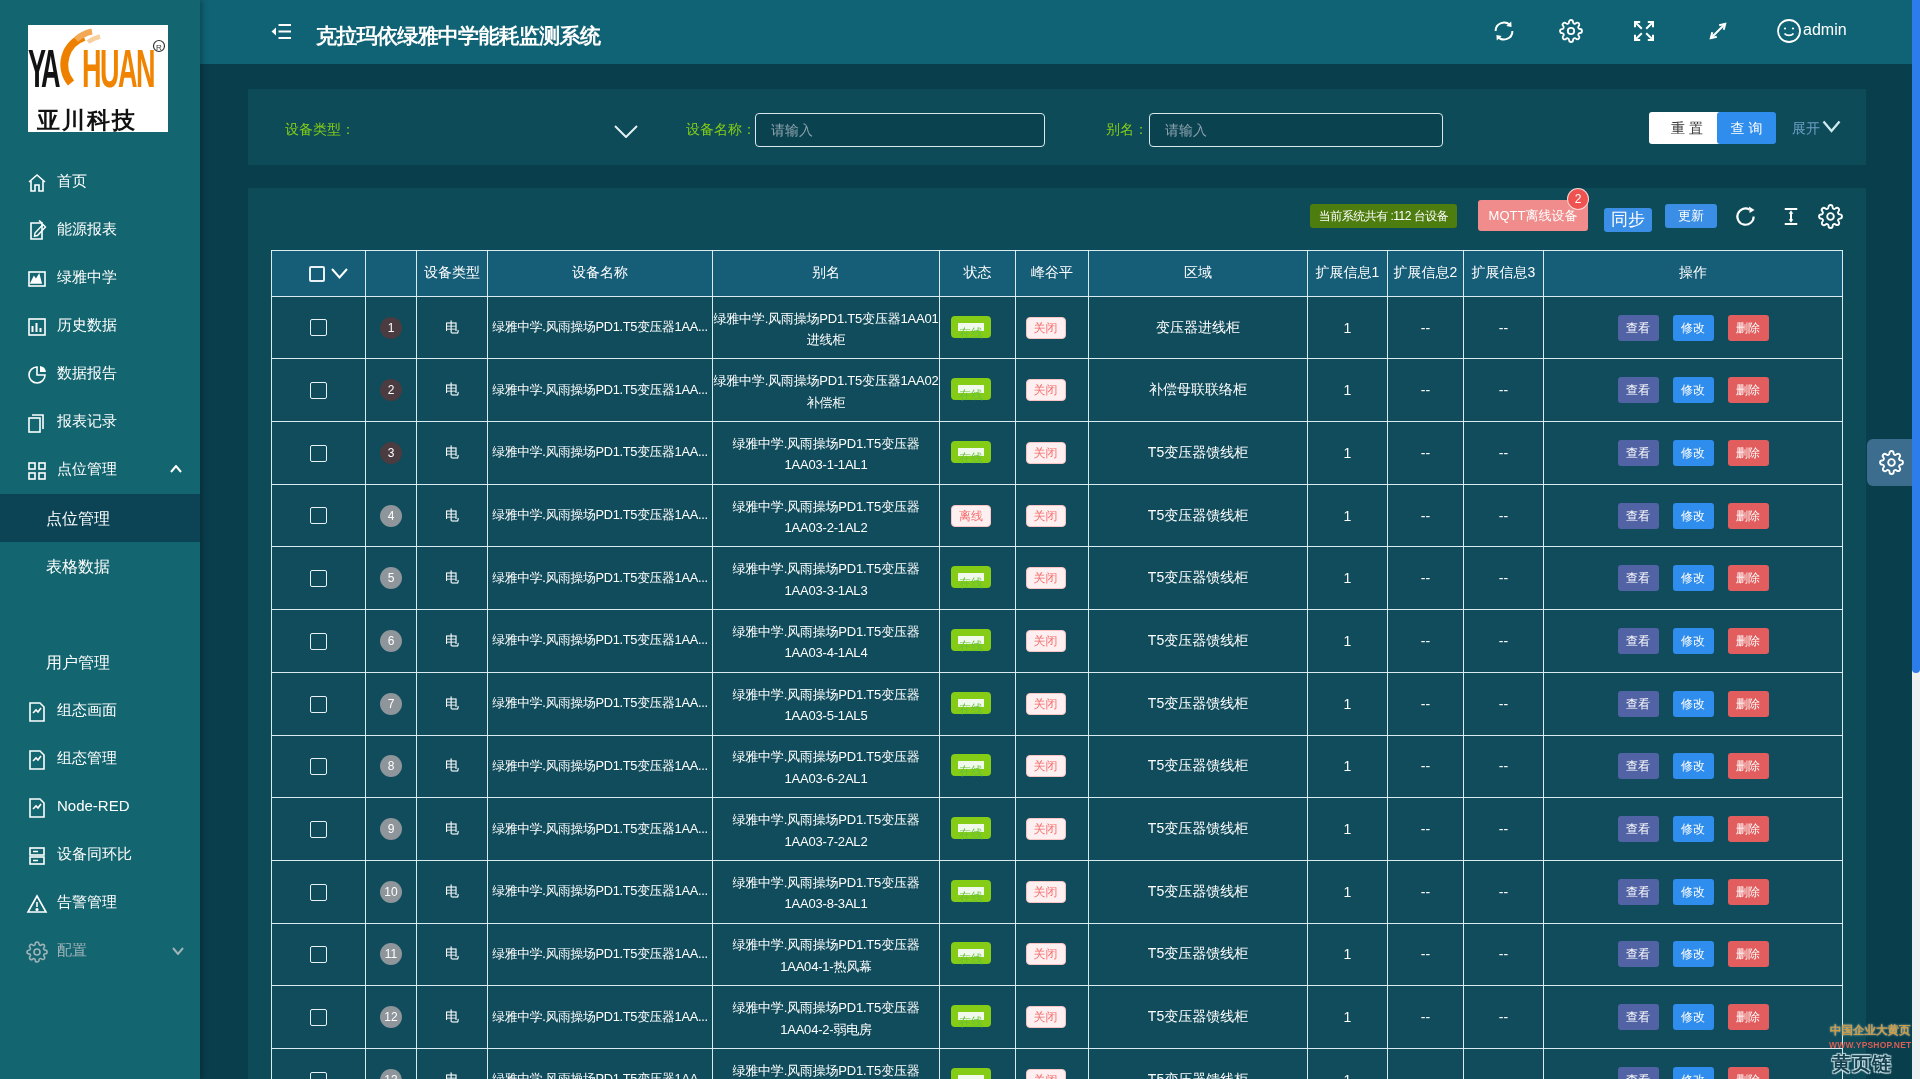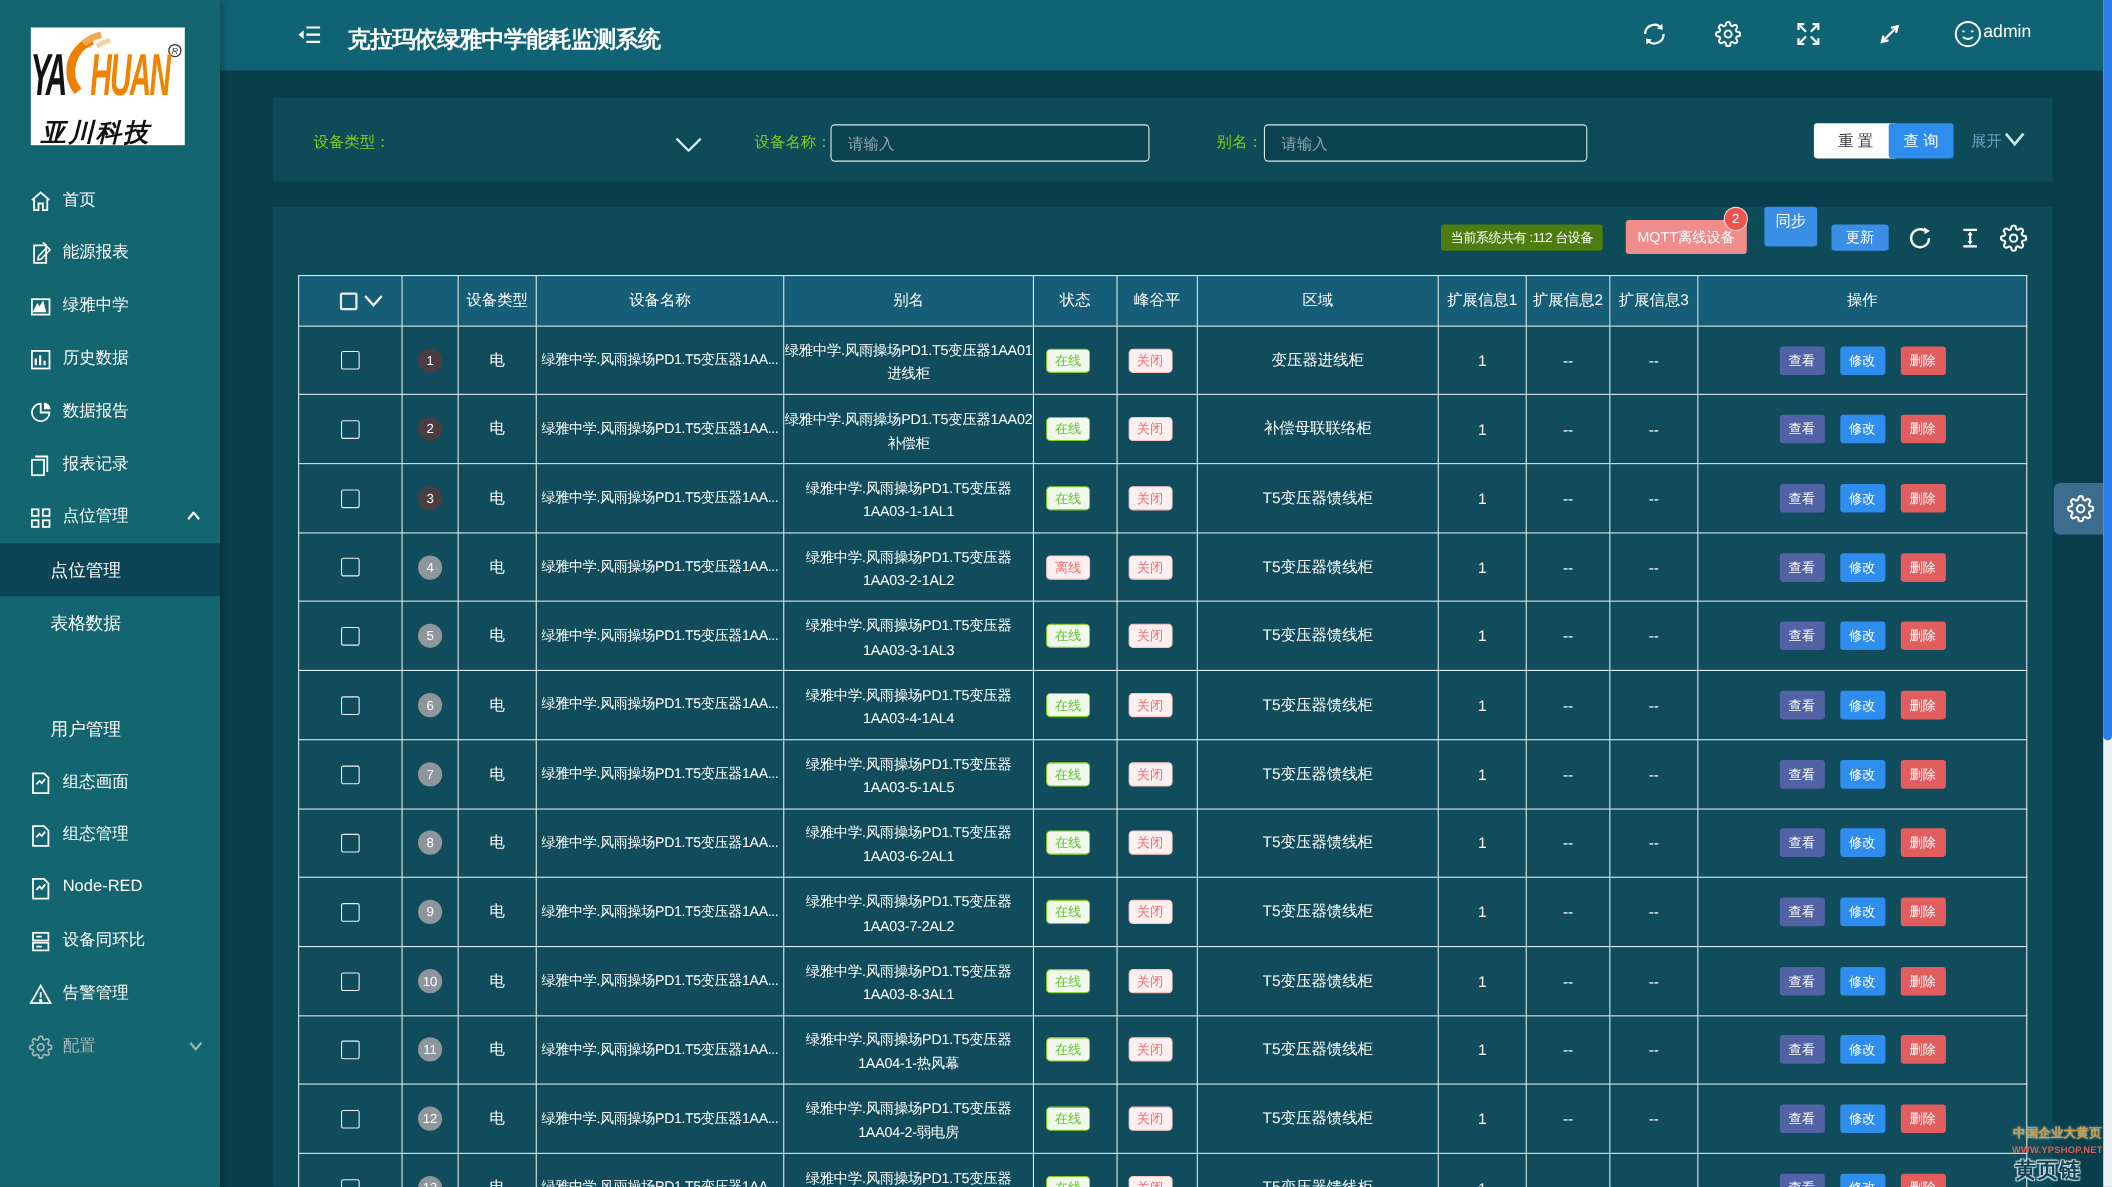--- a/index.html
+++ b/index.html
@@ -6,21 +6,21 @@
   html,body { width:1920px; height:1079px; overflow:hidden; font-family:"Liberation Sans",sans-serif; }
   body { position:relative; background:#093e4c; }
   .abs { position:absolute; }
 
   
   #header { position:absolute; left:200px; top:0; width:1720px; height:64px; background:#106374; }
   #title { position:absolute; left:116px; top:22px; color:#fff; font-size:21px; font-weight:bold; letter-spacing:-0.7px; }
 
   
   #sidebar { position:absolute; left:0; top:0; width:200px; height:1079px; background:#13656f; z-index:5; box-shadow:2px 0 6px rgba(0,0,0,0.3); }
-  #logo { position:absolute; left:28px; top:25px; width:140px; height:107px; background:#fff;font-style:italic; }
+  #logo { position:absolute; left:28px; top:25px; width:140px; height:107px; background:#fff; }
   .mi { position:absolute; left:0; width:240px; height:48px; color:#fff; font-size:15px; }
   .mi .txt { position:absolute; left:57px; top:14.5px; }
   .mi svg { position:absolute; left:26px; top:15px; }
   .smenu { position:absolute; left:0; top:494px; width:200px; height:192px; background:transparent; }
   .smi { position:absolute; left:0; width:200px; height:48px; color:#fff; font-size:16px; }
   .smi .txt { position:absolute; left:46px; top:14.5px; }
   .smi.sel { background:#0c4455; }
 
   
   #fpanel { position:absolute; left:248px; top:89px; width:1618px; height:76px; background:#0d4b59; }
@@ -30,21 +30,21 @@
   .finput { position:absolute; top:24px; height:34px; border:1px solid #dbe9ec; border-radius:4px; background:rgba(5,40,52,0.25); color:#8ea4ad; font-size:14px; line-height:32px; padding-left:15px; }
 
   .btn { position:absolute; border-radius:3px; font-size:14px; text-align:center; color:#fff; white-space:nowrap; }
 
   
   table { border-collapse:collapse; table-layout:fixed; position:absolute; left:23px; top:62px; width:1571px; }
   td,th { border:1.5px solid rgba(228,243,247,0.95); color:#fff; font-weight:500; font-size:14px; text-align:center; vertical-align:middle; padding:0; overflow:hidden; }
   thead th { background:#165d78; height:45.7px; }
   tbody td { background:#104c5b; height:62.7px; }
   .tag { display:inline-block; width:40px; height:22px; line-height:20px; font-size:12px; border-radius:4px; margin-right:13px; }
-  .tag.g { background:#f0f9eb; color:#67c23a; border:1px solid #84cc16; }
+  .tag.g { background:#f0f9eb; color:#67c23a; border:7px solid #84cc16; }
   .tag.r { background:#fef0f0; color:#f56c6c; border:1px solid #fbc4c4; }
   .abtn { display:inline-block; width:41px; height:26px; line-height:26px; font-size:12px; border-radius:3px; color:#fff; margin:0 7px; }
   .abtn.v { background:#5163a5; }
   .abtn.m { background:#2f8ded; }
   .abtn.d { background:#e25d5d; }
   .idx { display:inline-block; width:22px; height:22px; line-height:22px; border-radius:50%; font-size:12px; color:#fff; }
   .idx.dk { background:#4a3c40; }
   .idx.gy { background:#8e959b; }
   .cb { display:inline-block; width:16px; height:16px; border:2px solid #e8f2f4; border-radius:2px; vertical-align:middle; }
   .name2 { position:relative; top:1.5px; line-height:21.5px; font-size:13px; letter-spacing:-0.2px; white-space:nowrap; }
@@ -232,21 +232,21 @@
   <div class="abs" style="left:1544px;top:31px;color:#6d9fc4;font-size:14px;">展开</div>
   <svg class="abs" style="left:1574px;top:31px" width="19" height="13" viewBox="0 0 19 13" fill="none" stroke="#cfe8ee" stroke-width="2.4">
       <path d="M1.5 1.5 L9.5 11 L17.5 1.5"></path>
     </svg>
 </div>
 
 <div id="tpanel">
   <div class="btn" style="left:1062px;top:16px;width:147px;height:24px;line-height:24px;background:#4d7c0f;font-size:12px;letter-spacing:-0.5px;">当前系统共有 :112 台设备</div>
   <div class="btn" style="left:1230px;top:12px;width:110px;height:31px;line-height:31px;background:#f08c8c;font-size:13px;">MQTT离线设备</div>
   <div class="btn" style="left:1319px;top:0px;width:22px;height:22px;line-height:20px;border-radius:50%;background:#ef5350;font-size:12px;border:1px solid rgba(255,255,255,0.75);box-sizing:border-box;">2</div>
-  <div class="btn" style="left:1356px;top:0;width:48px;height:36px;line-height:24px;background:#3b8ee6;font-size:14px;">同步</div>
+  <div class="btn" style="left:1356px;top:20px;width:48px;height:24px;line-height:24px;background:#3b8ee6;font-size:17px;">同步</div>
   <div class="btn" style="left:1417px;top:16px;width:52px;height:24px;line-height:24px;background:#3b8ee6;font-size:13px;">更新</div>
   <svg class="abs" style="left:1486px;top:17px" width="23" height="23" viewBox="0 0 24 24" fill="none" stroke="#fff" stroke-width="2.2">
     <path d="M20.5 12 A8.5 8.5 0 1 1 16.2 4.7"></path>
     <polygon points="15.7,1.6 21.4,5.2 16.3,8.4" fill="#fff" stroke="none"></polygon>
   </svg>
   <svg class="abs" style="left:1533px;top:18px" width="20" height="21" viewBox="0 0 24 24" fill="none" stroke="#fff" stroke-width="2.4">
     <path d="M4.5 3 H19.5 M4.5 21 H19.5 M12 7 V17"></path>
     <polygon points="12,4.6 9.2,8.8 14.8,8.8" fill="#fff" stroke="none"></polygon>
     <polygon points="12,19.4 9.2,15.2 14.8,15.2" fill="#fff" stroke="none"></polygon>
   </svg>

